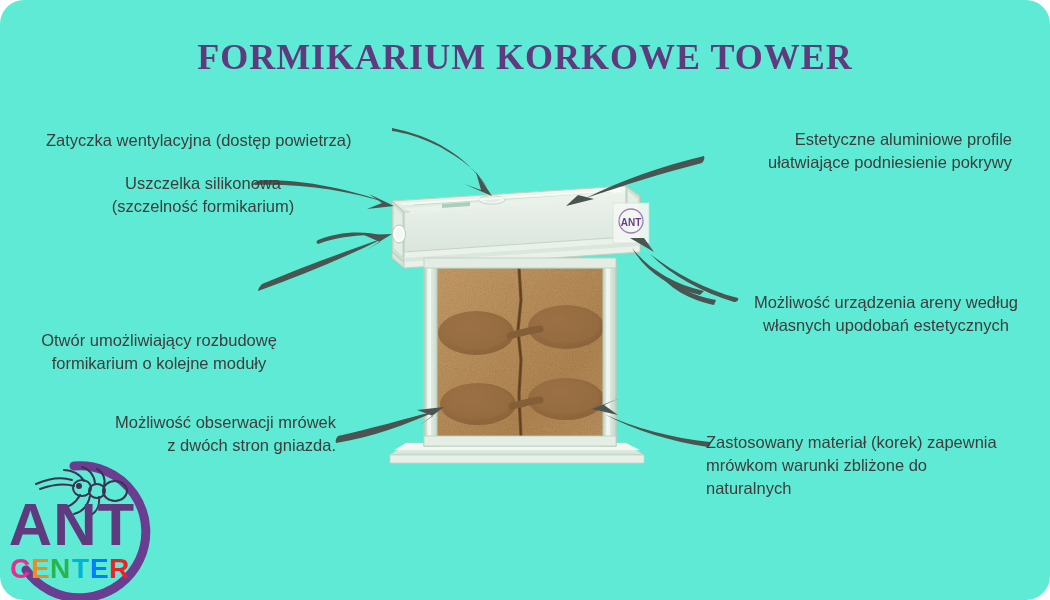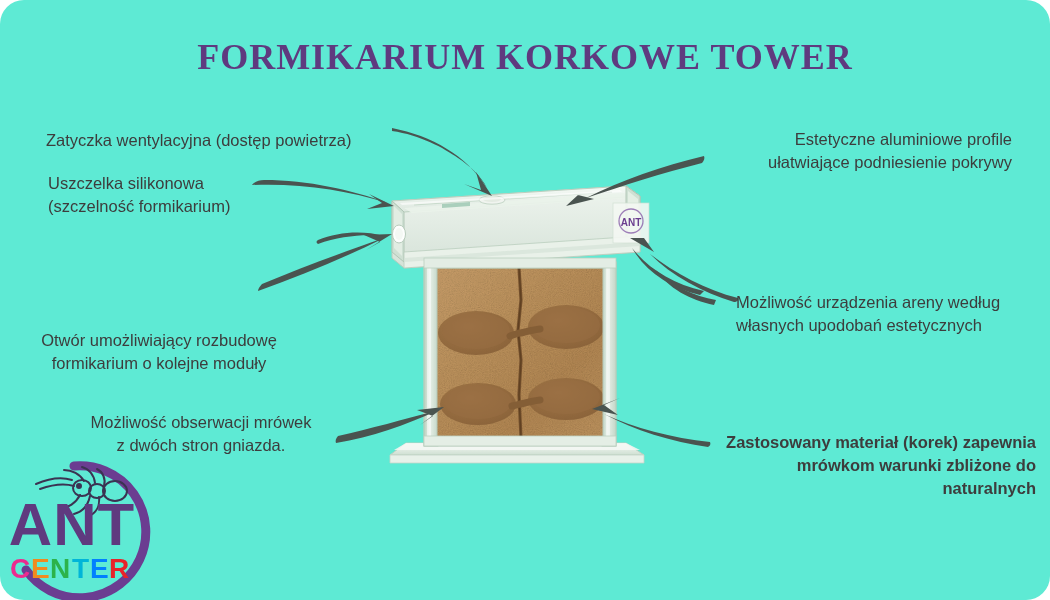--- a/index.html
+++ b/index.html
@@ -29,26 +29,26 @@
   .callout{
     position:absolute;
     font-family:"Liberation Sans", sans-serif;
     font-size:16.5px;
     line-height:1.38;
     color:#3d3d3d;
     white-space:pre-line;
   }
 
   #c-vent   {left:46px;  top:116px; width:360px;margin-top:13px;}
-  #c-seal   {left:48px;  top:172px; width:310px; text-align:left;}
+  #c-seal   {left:48px;  top:172px; width:310px; text-align:center;}
   #c-hole   {left:14px;  top:297px; width:290px; text-align:center;margin-top:32px;}
-  #c-observe{left:66px;  top:411px; width:270px; text-align:center;}
+  #c-observe{left:66px;  top:411px; width:270px; text-align:right;}
   #c-alu    {left:712px; top:128px; width:300px; text-align:right;}
-  #c-arena  {left:736px; top:291px; width:300px; text-align:left;}
-  #c-cork   {left:706px; top:431px; width:330px; text-align:right;font-weight:bold;}
+  #c-arena  {left:736px; top:291px; width:300px; text-align:center;}
+  #c-cork   {left:706px; top:431px; width:330px; text-align:left;}
 
   
   #arrows, #product, #logo{position:absolute;left:0;top:0;}
   #arrows{z-index:6;}
   #product{z-index:3;}
   #logo{z-index:8;}
   .callout{z-index:7;}
   .title{z-index:7;}
 </style>
 </head>

